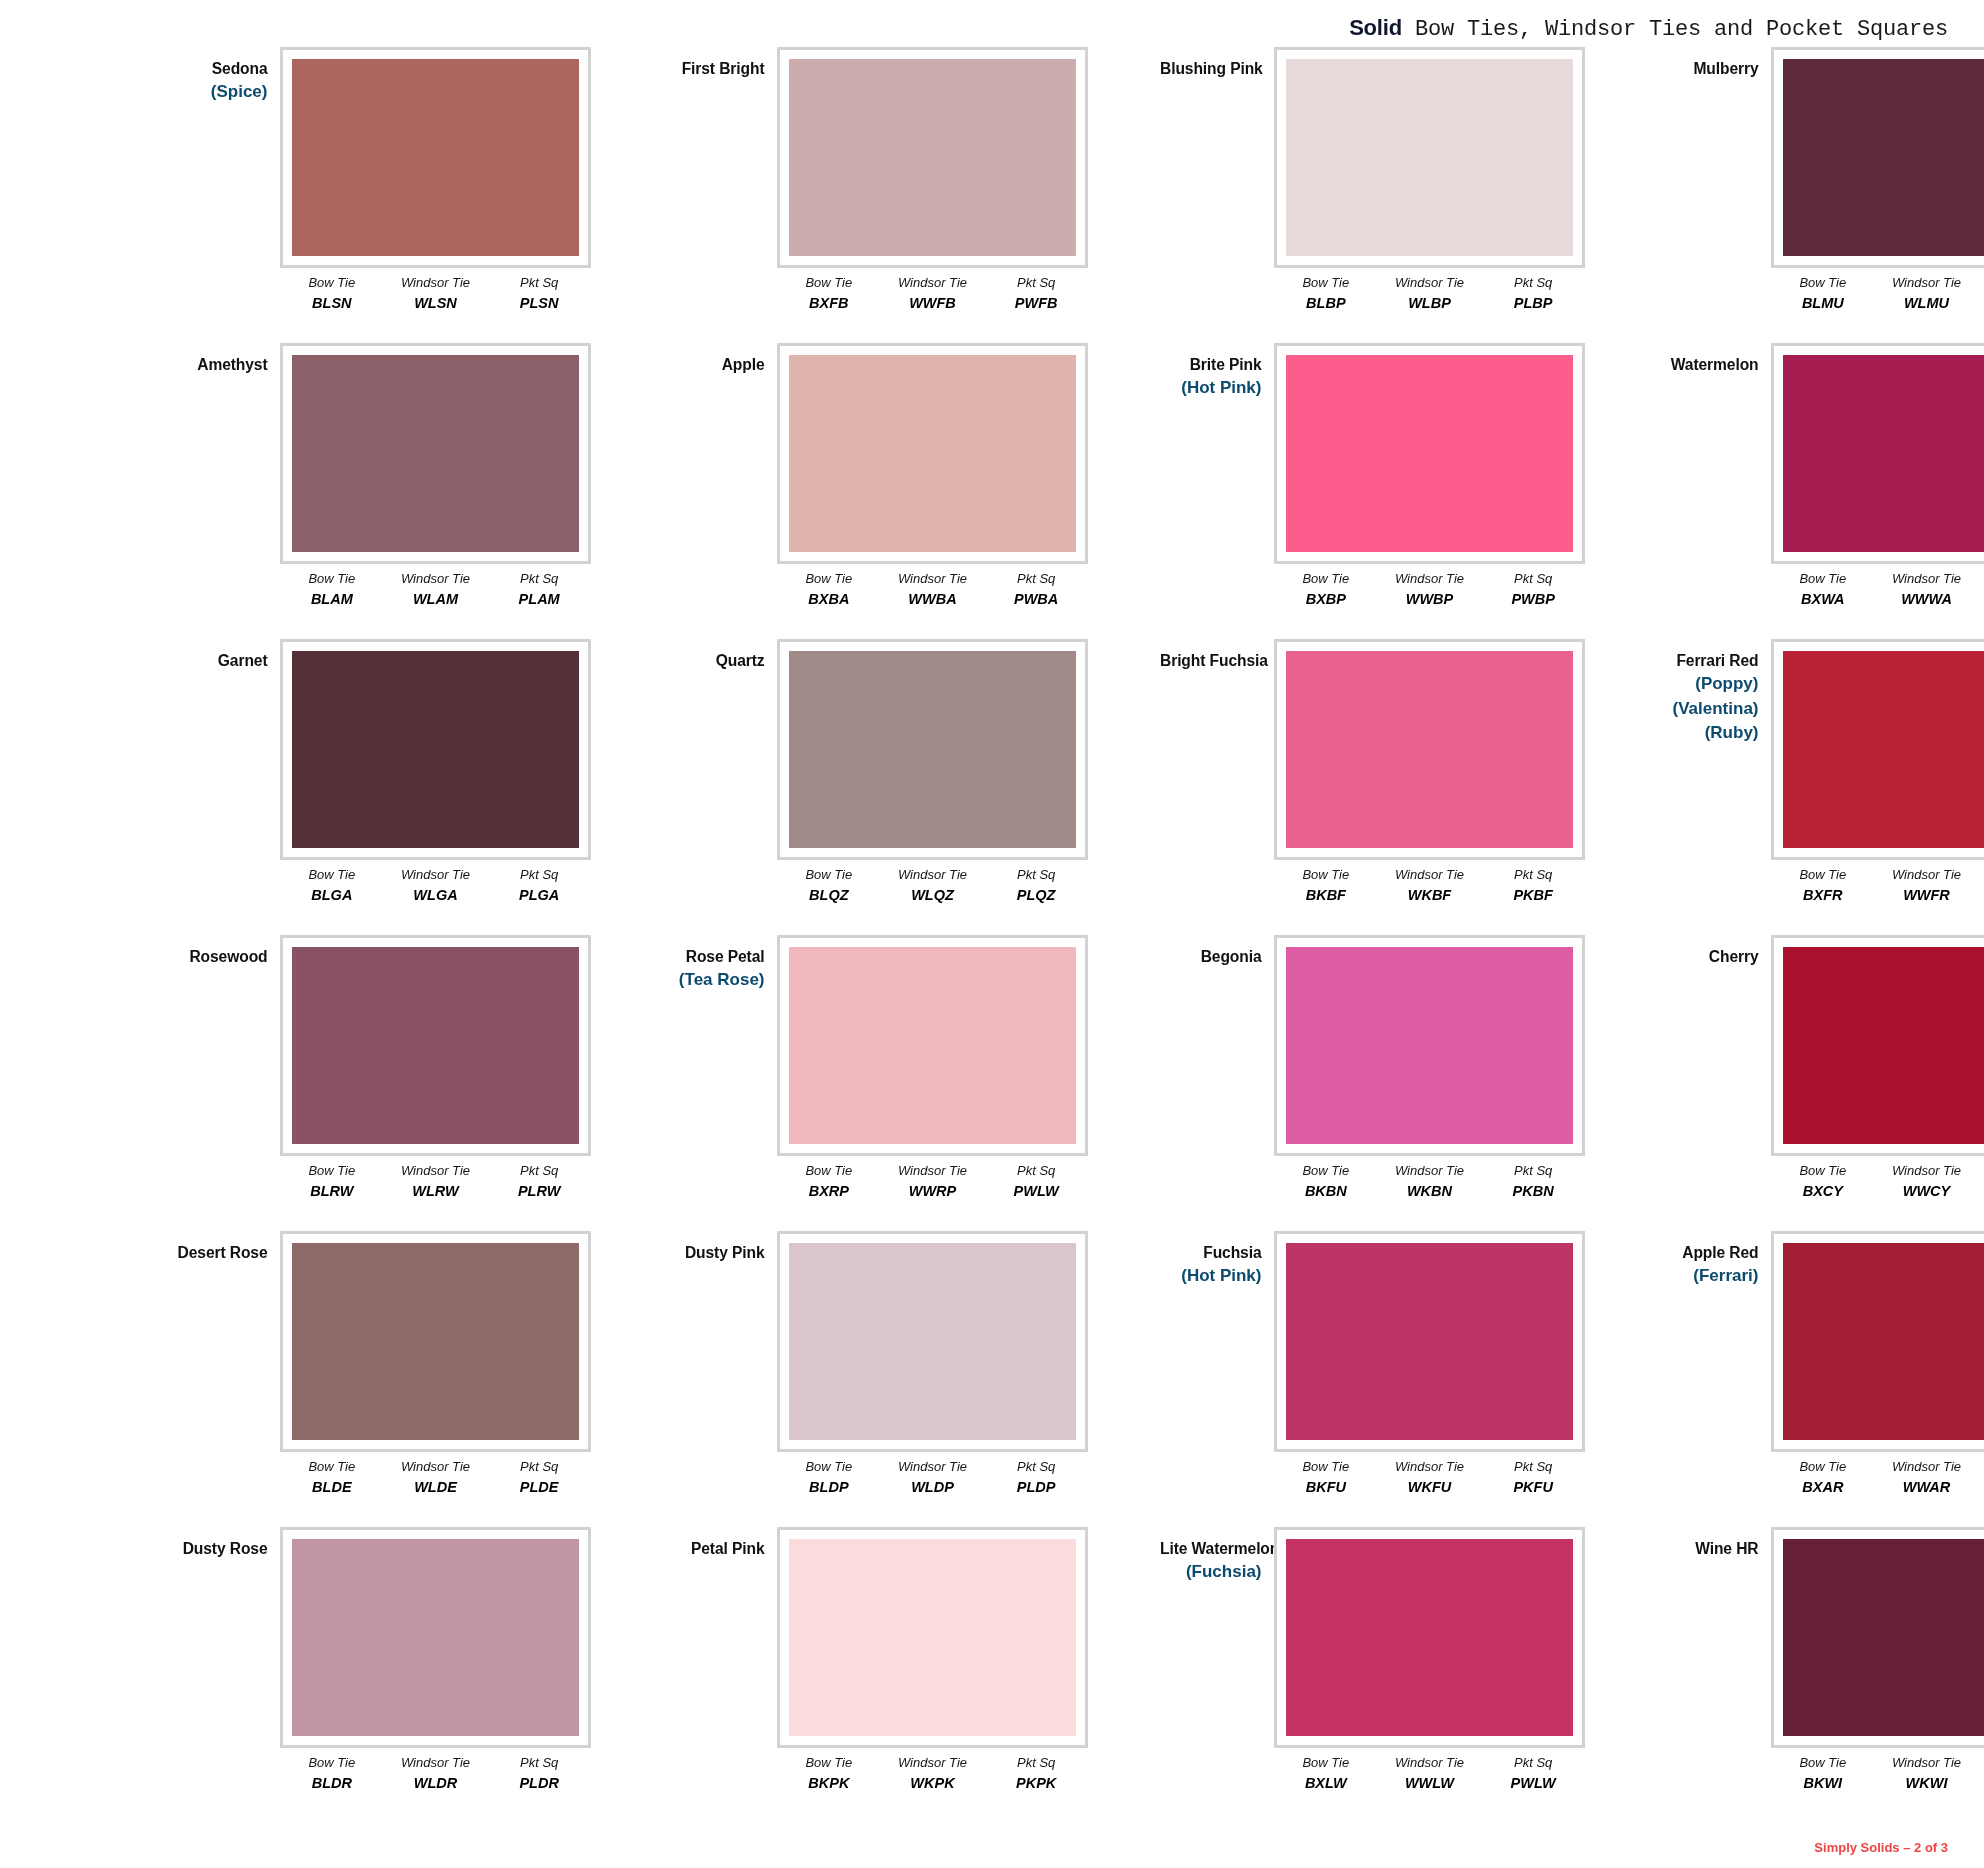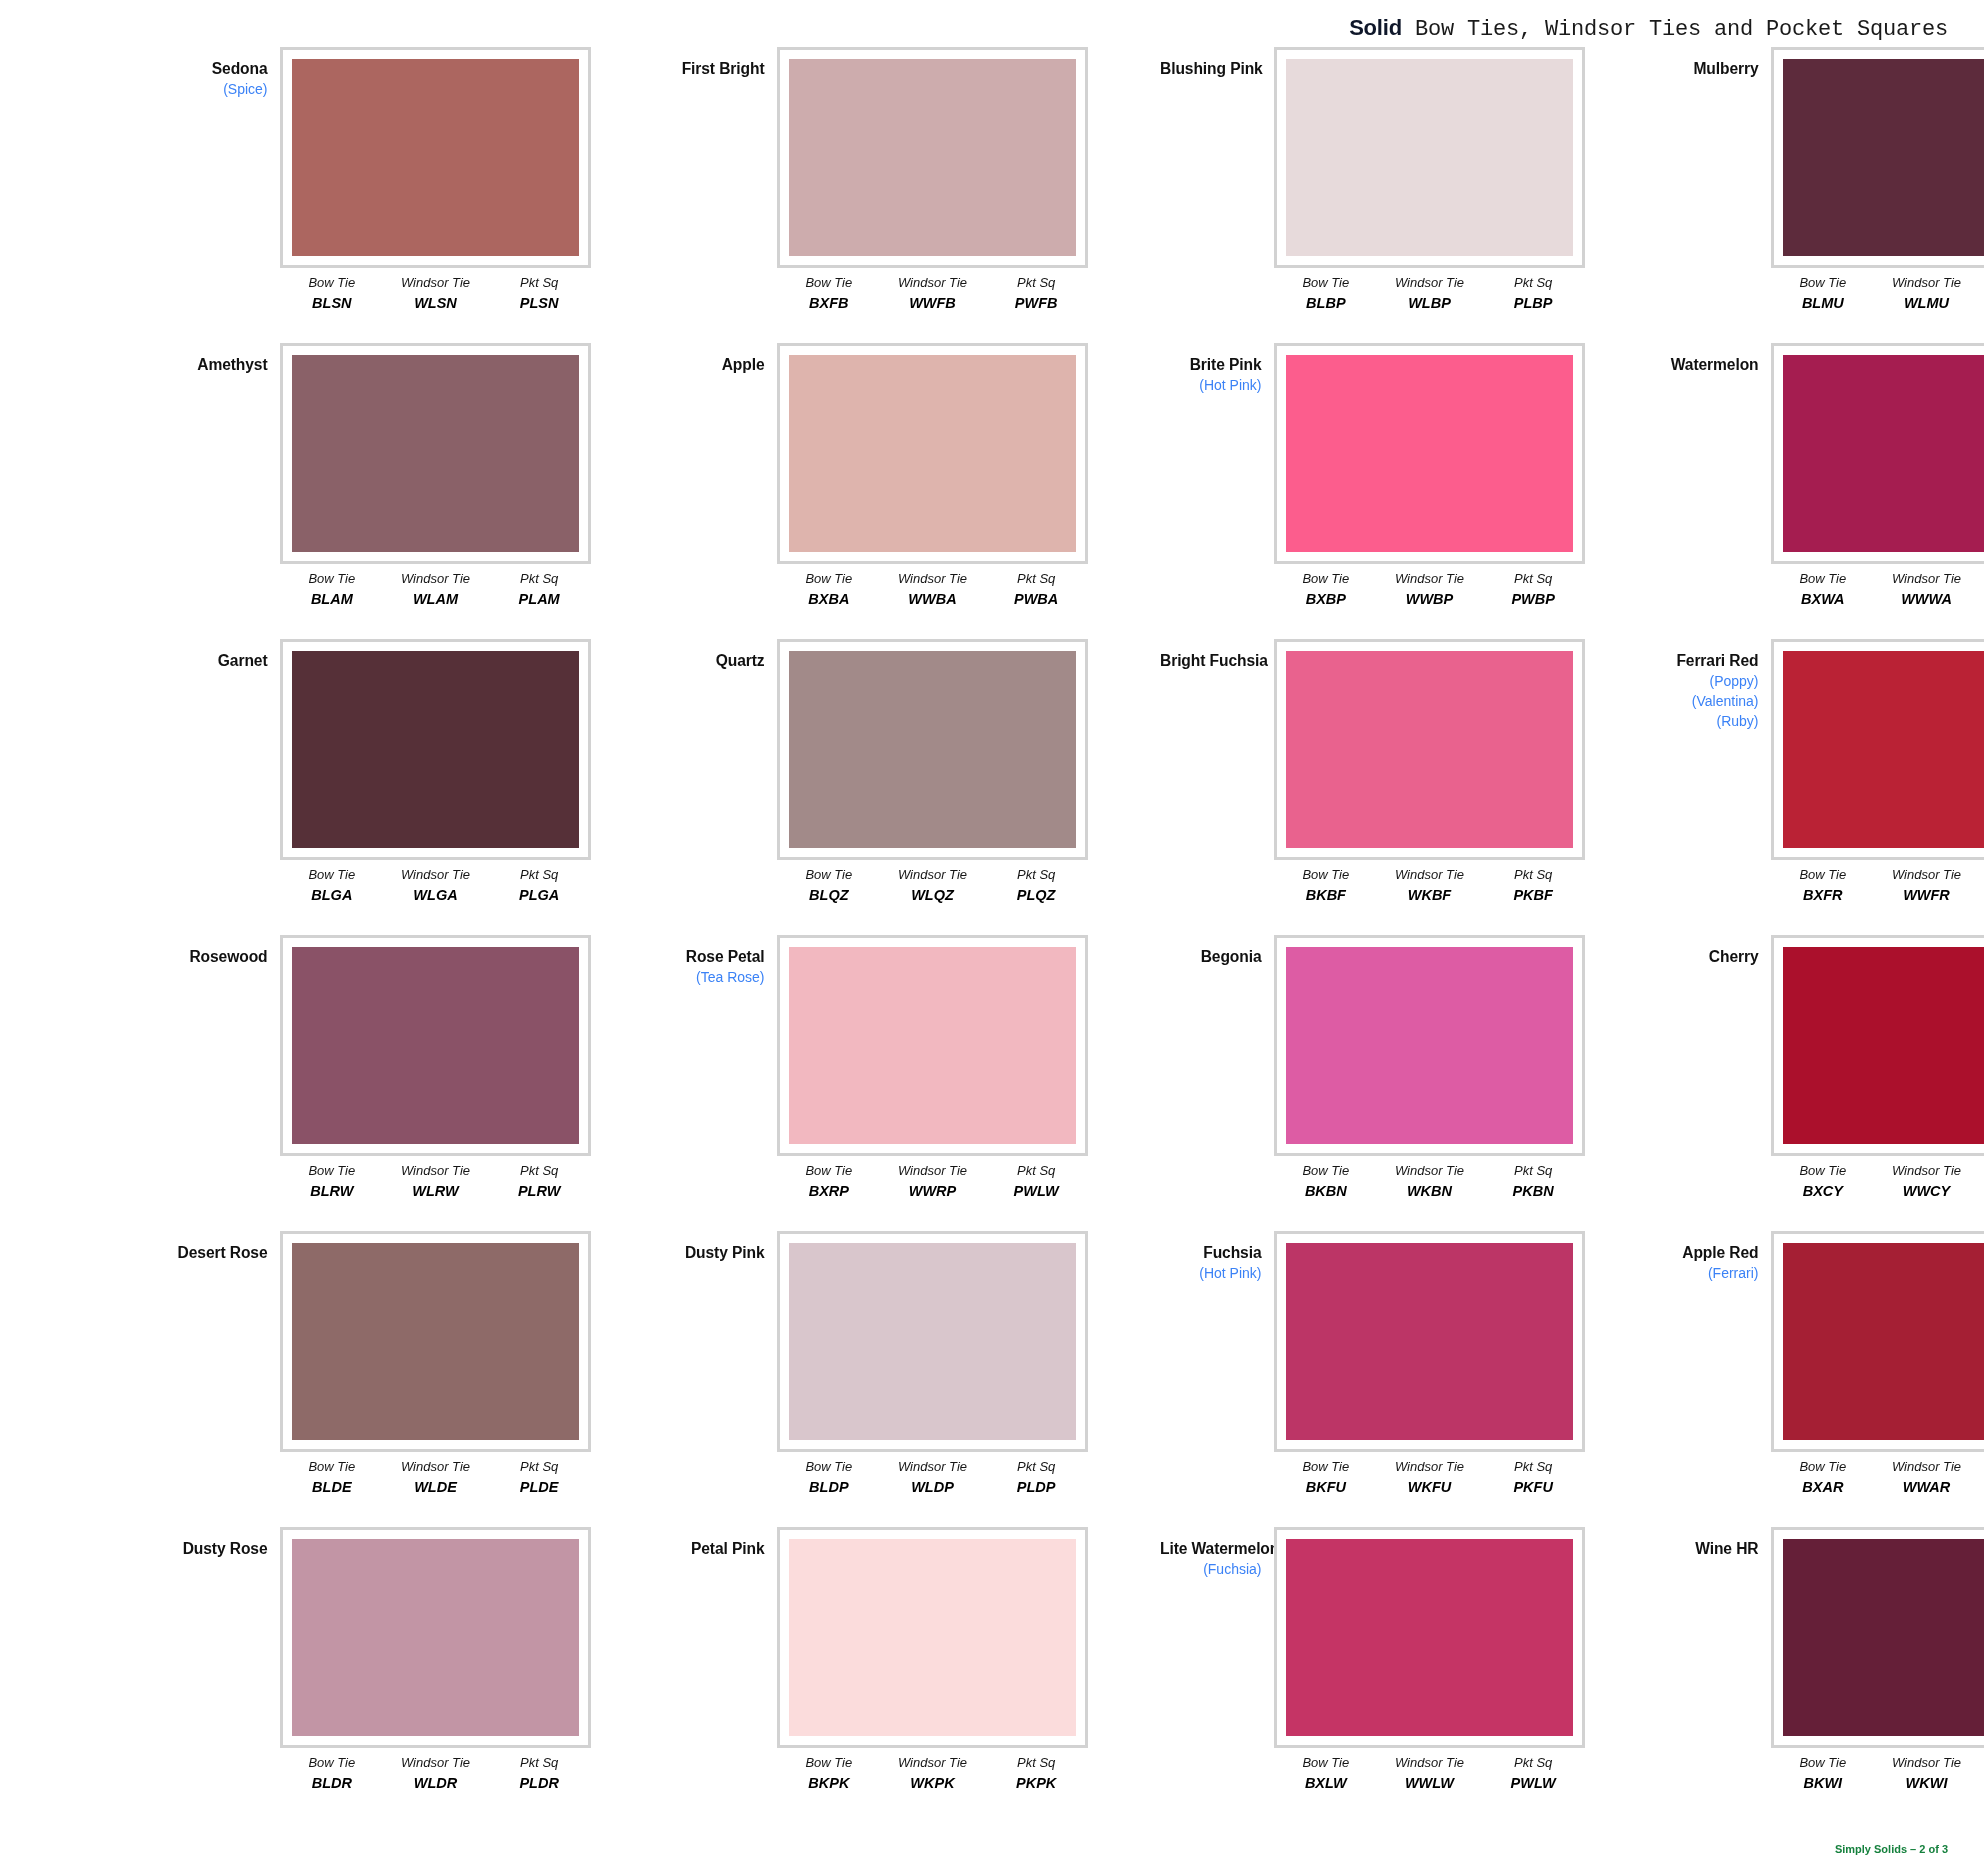--- a/index.html
+++ b/index.html
@@ -68,24 +68,24 @@
   .color-name {
     font-size: 15.6px;
     font-weight: 700;
     line-height: 1.08;
     letter-spacing: -0.1px;
     white-space: nowrap;
     color: #111111;
   }
   .alias-list { margin-top: 3.1px; }
   .alias {
-    font-size: 14px;
-    font-weight: 400;
+    font-size: 17px;
+    font-weight: 700;
     line-height: 1.42;
-    color: #3b82f6;
+    color: #0c4a6e;
     white-space: nowrap;
   }
 
   
   .cell-body {
     flex: 0 0 auto;
     width: 311px;
   }
 
   .swatch-frame {
@@ -122,23 +122,23 @@
     margin-top: 2.6px;
     color: #000000;
     white-space: nowrap;
   }
 
   
   .page-footer {
     position: absolute;
     bottom: 13.5px;
     right: 37px;
-    font-size: 11px;
+    font-size: 13px;
     font-weight: 700;
-    color: #15803d;
+    color: #ef4444;
     white-space: nowrap;
   }
 </style>
 </head>
 <body>
 
 <div class="page-header">
   <span class="brand-word">Solid</span><span class="header-rest"> Bow Ties, Windsor Ties and Pocket Squares</span>
 </div>
 

